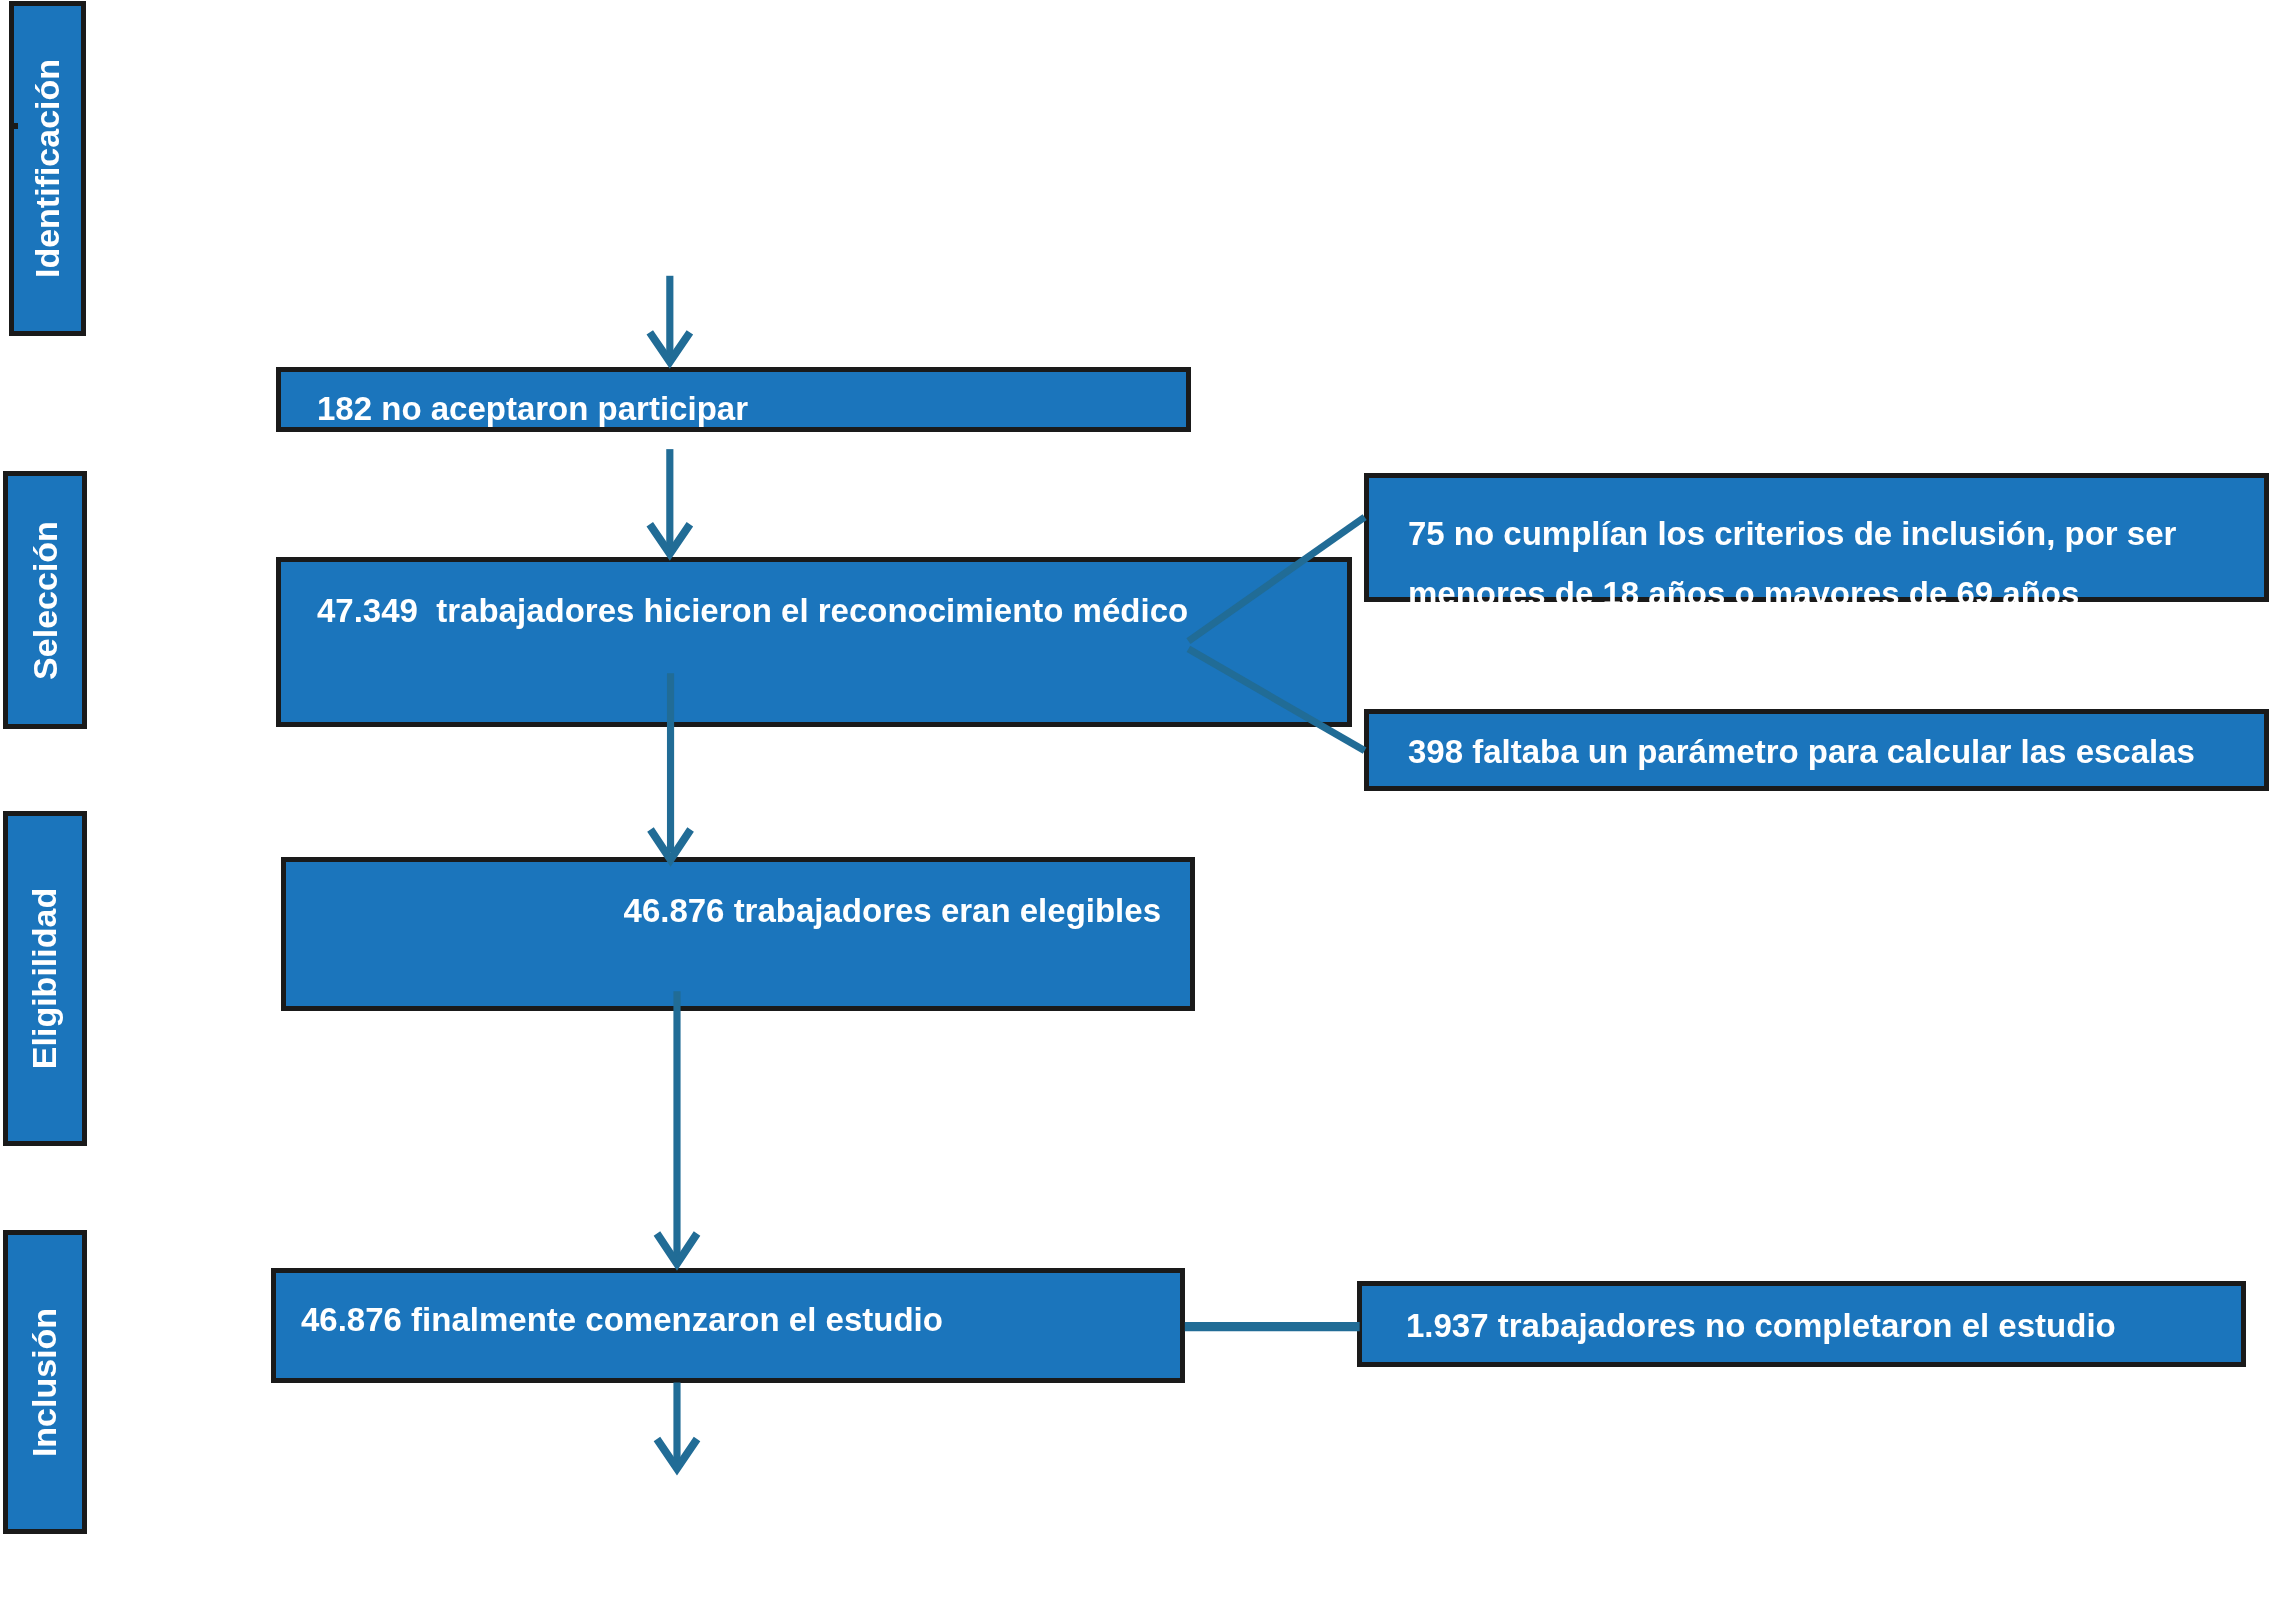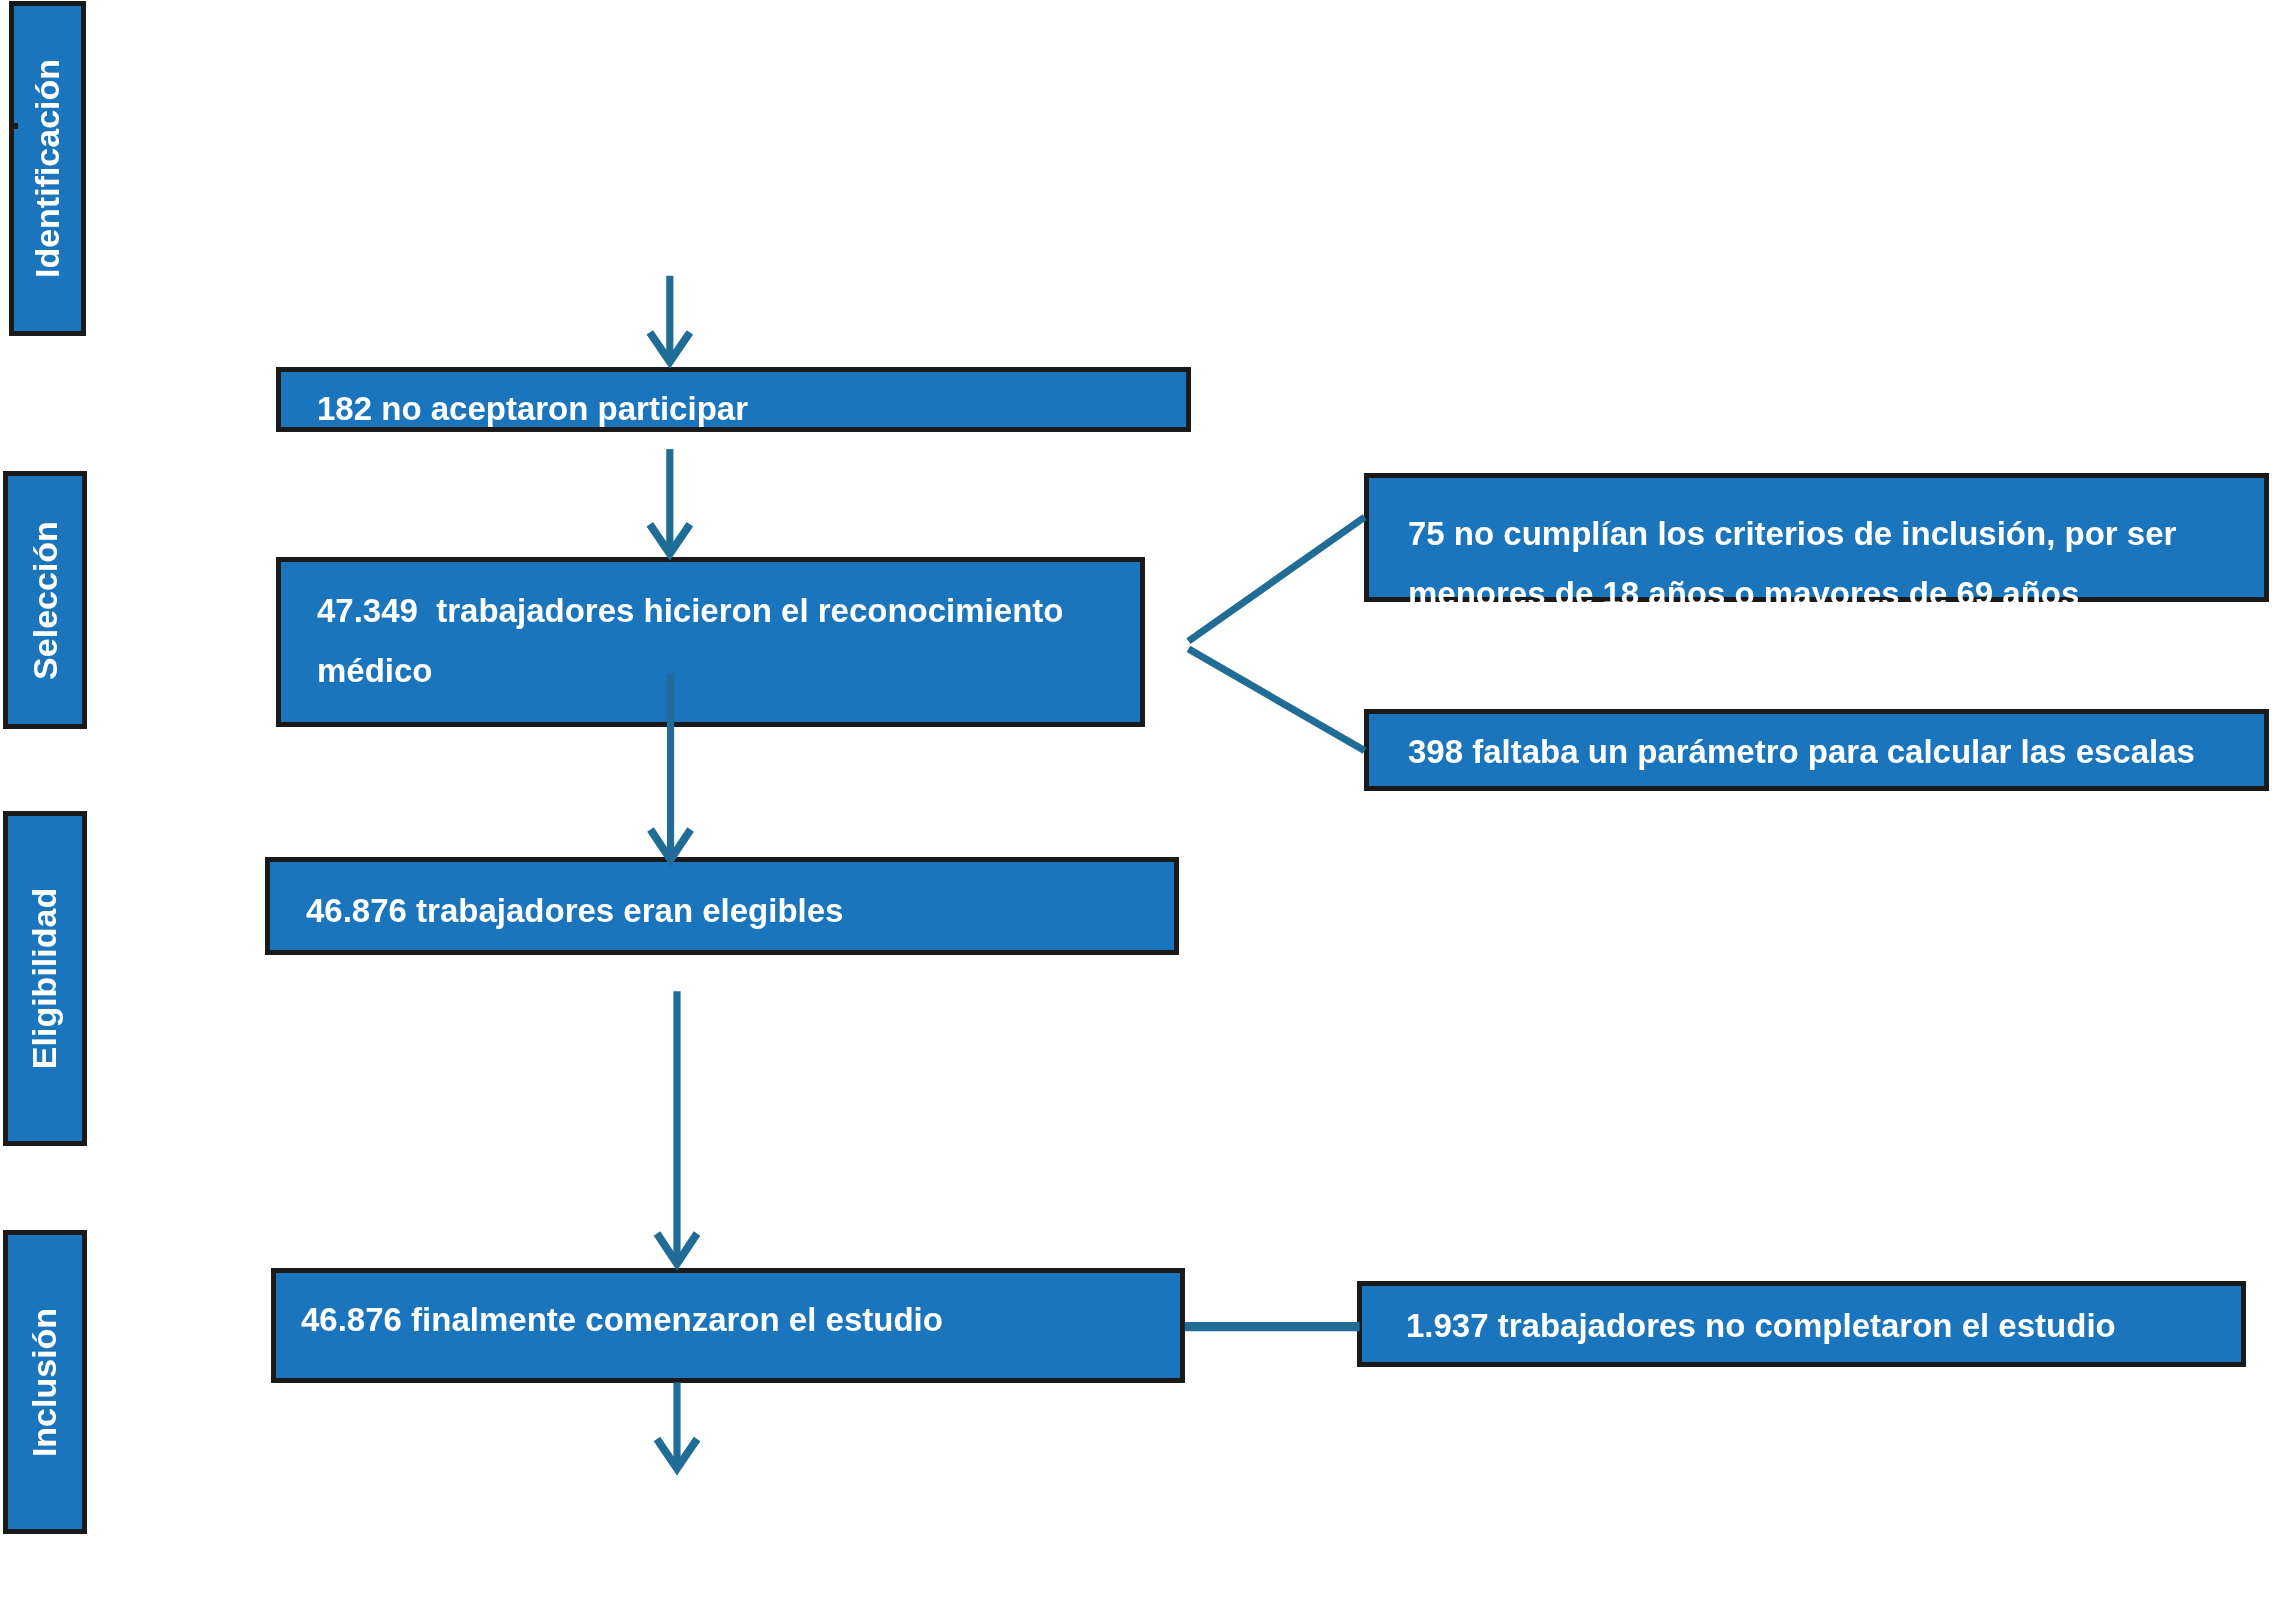--- a/index.html
+++ b/index.html
@@ -45,24 +45,24 @@
     transform: rotate(-90deg);
   }
   
   #stage-identificacion { left: 9.3px;  top: 1.4px;    width: 77px; height: 335px; }
   #stage-seleccion      { left: 2.9px;   top: 471px;  width: 84px; height: 258px; }
   #stage-eligibilidad   { left: 2.9px;   top: 811px; width: 84px; height: 335px; }
   #stage-inclusion      { left: 2.9px;   top: 1230px; width: 84px; height: 304px; }
   
   #box-attended         { left: 277px;  top: 45px;   width: 914px; height: 228px; padding: 17px 32px 0 36px; }
   #box-declined         { left: 276px;  top: 367px;  width: 915px; height: 65px; padding: 7.2px 29px 0 36px; }
-  #box-screened         { left: 276px;  top: 557px;  width: 869px; height: 170px; padding: 18.6px 50px 0 36px; }
+  #box-screened         { left: 276px;  top: 557px;  width: 1076px; height: 170px; padding: 18.6px 50px 0 36px; }
   #box-excluded-age     { left: 1364px; top: 473px;  width: 905px; height: 129px; padding: 26px 32px 0 39px; }
   #box-excluded-missing { left: 1364px; top: 709px;  width: 905px; height: 82px; padding: 7.9px 29px 0 39px; }
-  #box-eligible         { left: 265px;  top: 857px; width: 914px; height: 98px; padding: 18.6px 29px 0 36px; }
+  #box-eligible         { left: 281px;  top: 857px; width: 914px; height: 154px; padding: 18.6px 29px 0 36px; text-align: right; }
   #box-started          { left: 271px;  top: 1268px; width: 914px; height: 115px; padding: 17px 29px 0 25px; }
   #box-not-completed    { left: 1357px; top: 1281px; width: 889px; height: 86px; padding: 10px 29px 0 44px; }
   #box-completed        { left: 261px;  top: 1470px; width: 928px; height: 145px; padding: 17px 50px 0 39px; }
   #connector-layer {
     position: absolute;
     left: 0; top: 0;
     width: 2273px;
     height: 1621px;
     pointer-events: none;
   }

